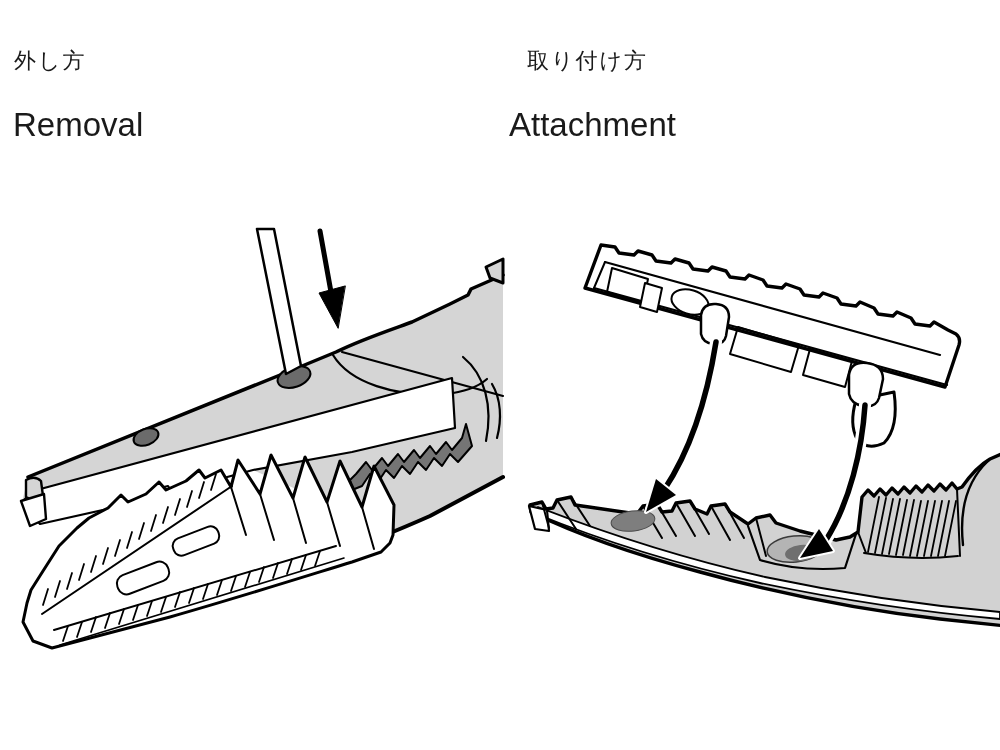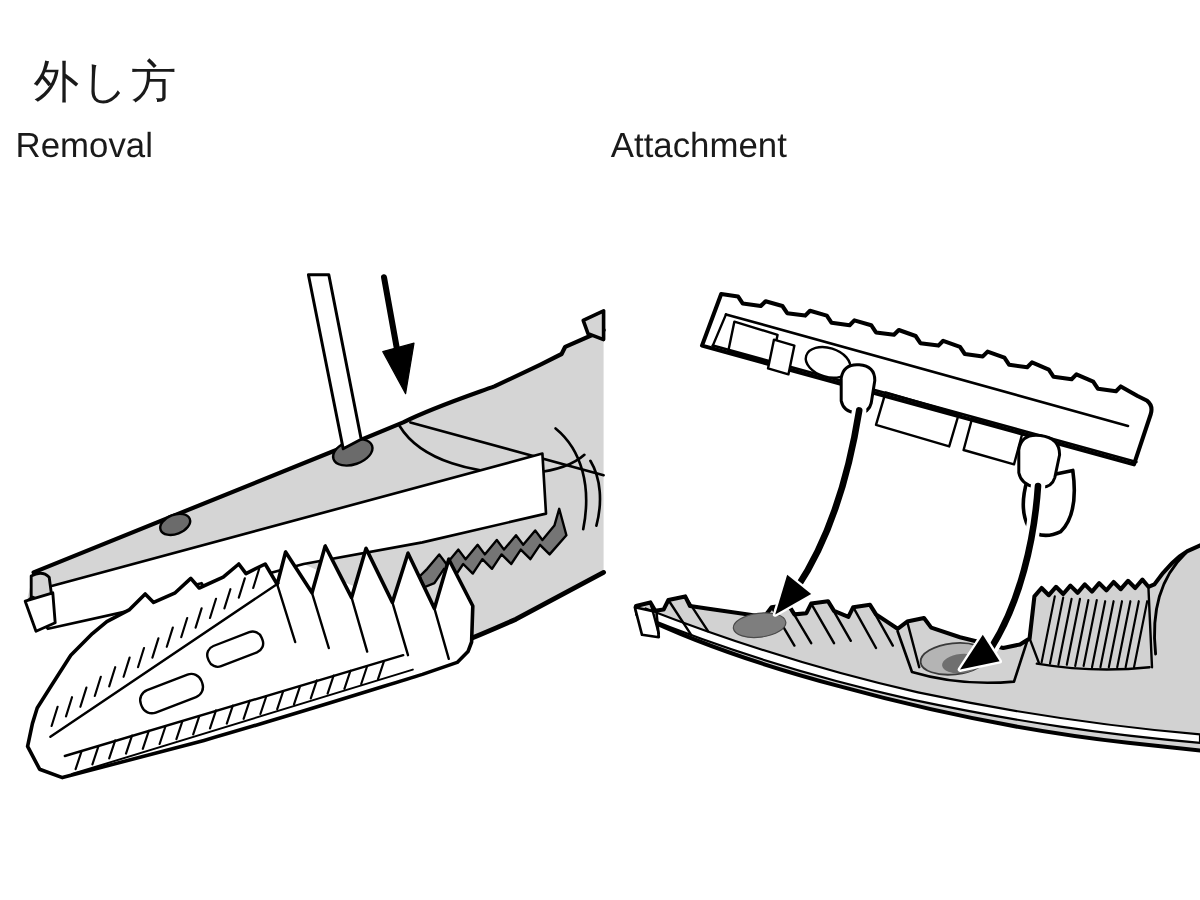--- a/index.html
+++ b/index.html
@@ -1,34 +1,35 @@
 <!DOCTYPE html>
 <html><head>
 <meta charset="utf-8">
 <style>
   html,body{margin:0;padding:0;background:#fff;}
   .canvas{
     position:relative;width:1000px;height:750px;background:#fff;overflow:hidden;
     font-family:"Liberation Sans", sans-serif;color:#1a1a1a;
   }
-  .title-ja{position:absolute;font-size:38px;font-weight:500;letter-spacing:2px;line-height:1;margin-left:14px;}
-  .title-en{position:absolute;font-size:29px;font-weight:400;letter-spacing:0;line-height:1;}
+  .title-ja{position:absolute;font-size:22px;font-weight:500;letter-spacing:2px;line-height:1;}
+  .title-en{position:absolute;font-size:33px;font-weight:400;letter-spacing:0;line-height:1;}
   #ja-removal{left:14px;top:50px;}
   #en-removal{left:13px;top:108px;}
   #ja-attachment{left:527px;top:50px;}
   #en-attachment{left:509px;top:108px;}
   svg.art{position:absolute;left:0;top:0;}
 </style>
 </head>
 <body>
 
 <div class="canvas">
 
   <div class="title-ja" id="ja-removal">外し方</div>
   <div class="title-en" id="en-removal">Removal</div>
+  <div class="title-ja" id="ja-attachment">取り付け方</div>
   <div class="title-en" id="en-attachment">Attachment</div>
 
   <svg class="art" width="1000" height="750" viewBox="0 0 1000 750">
 
     <g stroke-linejoin="round" stroke-linecap="round" fill="none">
 
       <path d="M 28,477 L 336,352 C 360,340 390,330 412,322 L 450,304 C 458,300 464,297 468,295
                L 471,289 L 503,275 L 503,477 L 430,516 Q 378,539 340,552 L 348,512
                L 253,470 L 160,488 L 120,505 L 40,524 L 22,502 Z" fill="#d5d5d5"></path>
 

